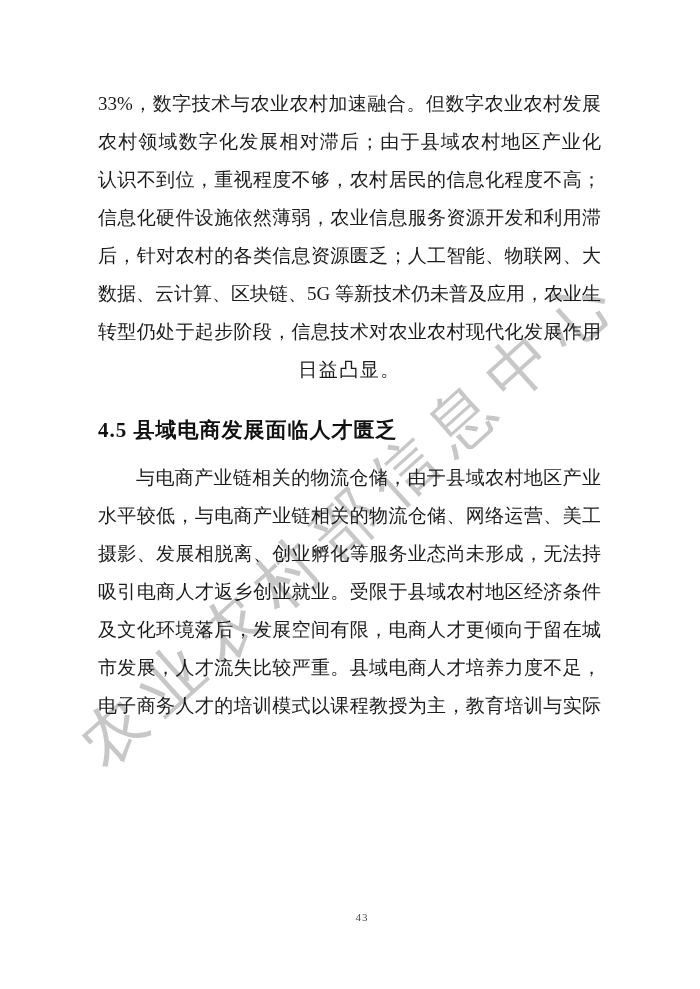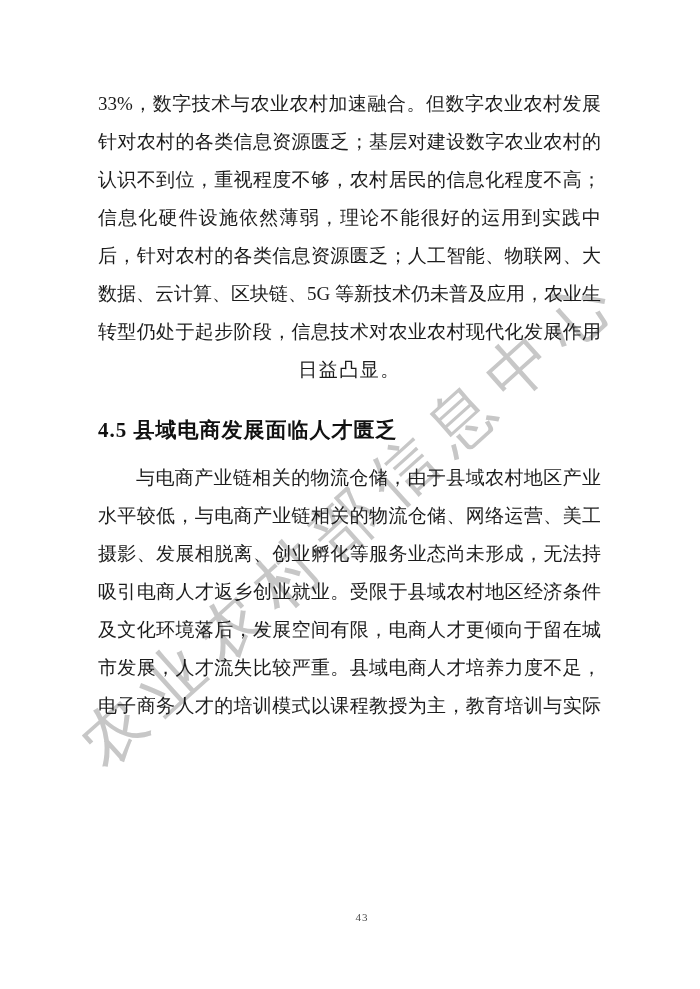--- a/index.html
+++ b/index.html
@@ -83,23 +83,23 @@
 <body>
 
 <div class="page">
 
   <div class="watermark">农业农村部信息中心</div>
 
   <div class="content">
 
     <div class="para">
       <div class="line just">33%，数字技术与农业农村加速融合。但数字农业农村发展</div>
-      <div class="line just">针对农村的各类信息资源匮乏；基层对建设数字农业农村的</div>
+      <div class="line just">农村领域数字化发展相对滞后；由于县域农村地区产业化</div>
       <div class="line just">认识不到位，重视程度不够，农村居民的信息化程度不高；</div>
-      <div class="line just">信息化硬件设施依然薄弱，理论不能很好的运用到实践中</div>
+      <div class="line just">信息化硬件设施依然薄弱，农业信息服务资源开发和利用滞</div>
       <div class="line just">后，针对农村的各类信息资源匮乏；人工智能、物联网、大</div>
       <div class="line just">数据、云计算、区块链、5G 等新技术仍未普及应用，农业生</div>
       <div class="line just">转型仍处于起步阶段，信息技术对农业农村现代化发展作用</div>
       <div class="line">日益凸显。</div>
     </div>
 
     <div class="heading">4.5 县域电商发展面临人才匮乏</div>
 
     <div class="para">
       <div class="line just indent">与电商产业链相关的物流仓储，由于县域农村地区产业化</div>

